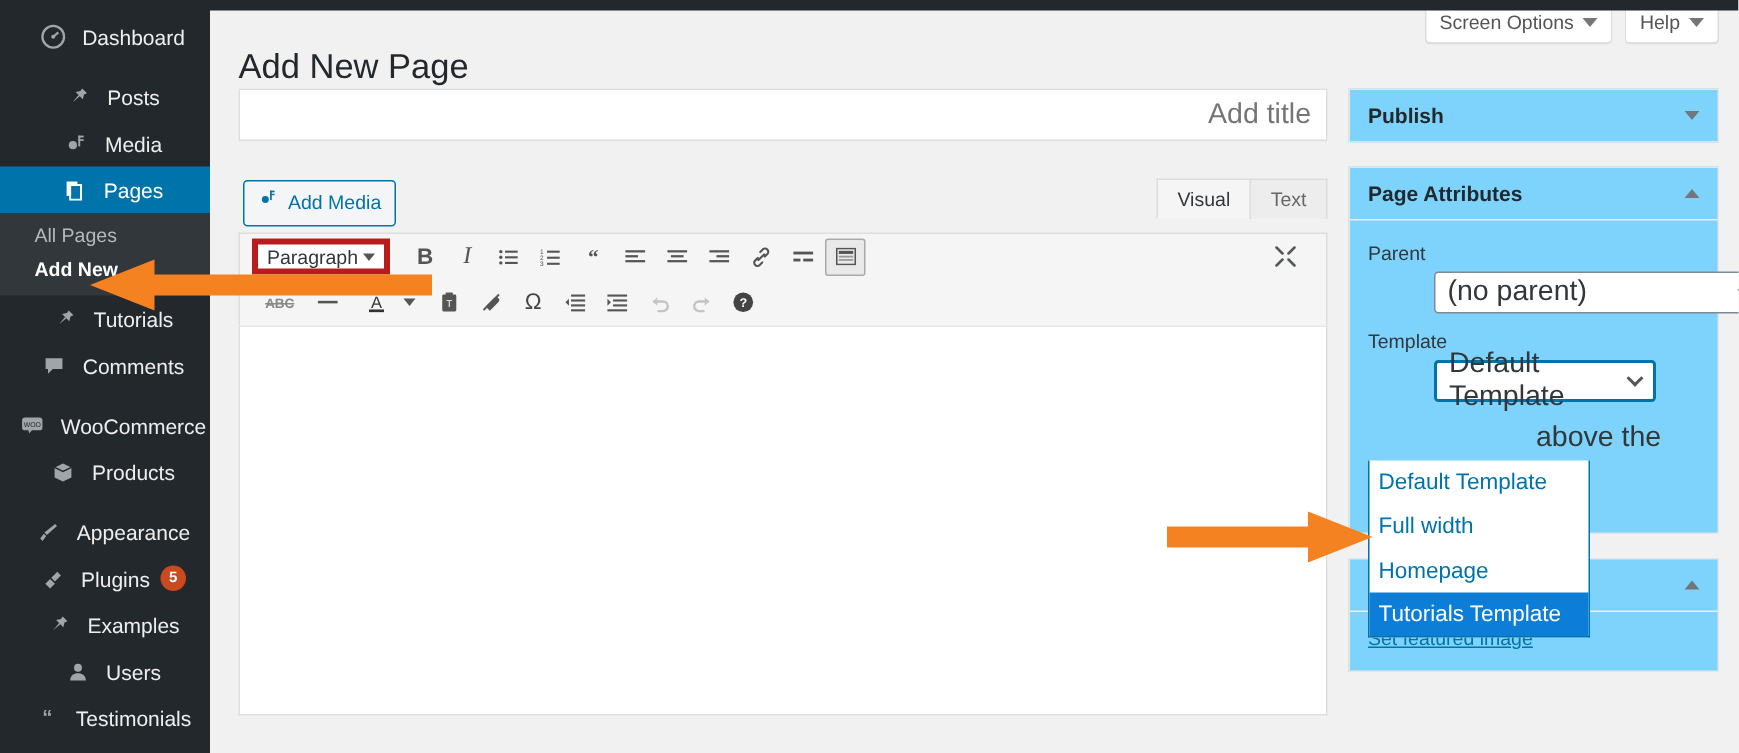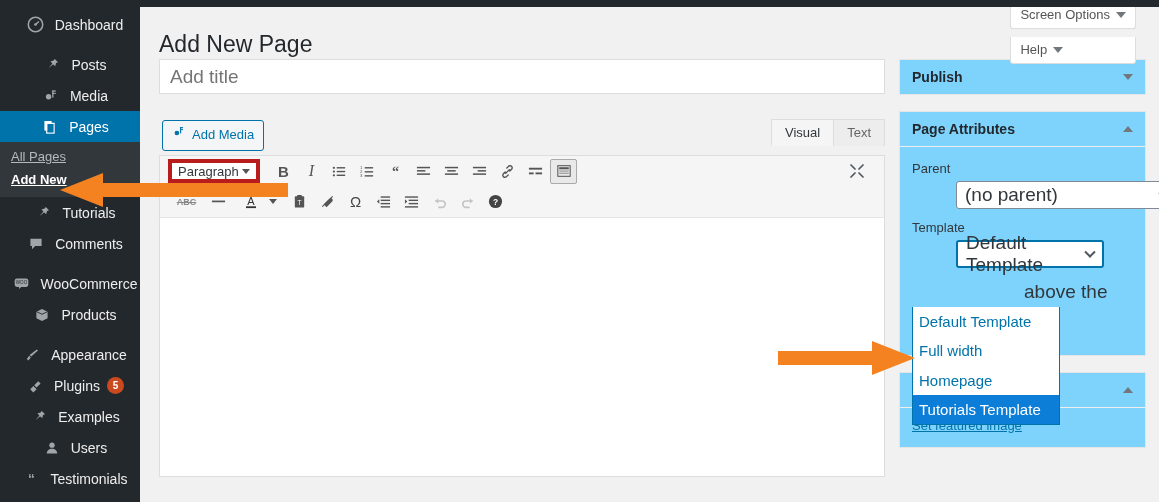--- a/index.html
+++ b/index.html
@@ -46,41 +46,40 @@
     content:""; position:absolute; right:-8px; top:50%;
     margin-top:-8px; width:0;height:0;
     border-top:8px solid transparent;
     border-bottom:8px solid transparent;
     border-left:8px solid #f1f1f1;
   }
   .menu-sep{ height:9px; }
   .submenu{ background:#32373c; padding:3px 0 6px 0; }
   .submenu-item{
     height:23px; display:flex; align-items:center;
-    padding-left:11px; font-size:13px; color:#b4b9be;
+    padding-left:23px; font-size:13px; color:#b4b9be;
     white-space:nowrap;
-    text-decoration:underline;
   }
   .submenu-item.current{ color:#fff; font-weight:bold; }
   .badge{
     display:inline-flex;align-items:center;justify-content:center;
     min-width:17px;height:17px;border-radius:9px;
     background:#ca4a1f;color:#fff;font-size:10px;font-weight:bold;
     margin-left:7px;padding:0 5px;
   }
 
   
   #content{
     position:absolute; top:7px; left:140px;
     width:1019px; height:495px; background:#f1f1f1;
   }
 
   
   #screen-meta{
-    position:absolute; top:-5px; right:23px; display:flex; gap:8px; z-index:20;flex-direction:column;
+    position:absolute; top:-5px; right:13px; display:flex; gap:8px; z-index:20;
   }
   .meta-btn{
     background:#fff; border:1px solid #ddd; border-top:none;
     border-radius:0 0 3px 3px;
     padding:5px 9px 6px 9px; font-size:13px; color:#555;
     display:flex; align-items:center; gap:6px;
     box-shadow:0 1px 1px -1px rgba(0,0,0,.1);
   }
   .caret-down{
     width:0;height:0;border-left:5px solid transparent;
@@ -92,20 +91,21 @@
     font-size:23px; font-weight:400; color:#23282d; line-height:1.3;
   }
 
   
   #post-body{ position:absolute; left:19px; top:52px; width:726px; }
   #title-input{
     width:726px; height:35px;
     padding:3px 10px; font-size:19px; color:#8a8a8a;
     border:1px solid #ddd; background:#fff; outline:none;
     font-family:"Liberation Sans", sans-serif;
+    text-align:right;
   }
   #editor-wrap{ margin-top:26px; position:relative; }
 
   #media-buttons{ padding:0 0 4px 3px; }
   .btn-addmedia{
     display:inline-flex; align-items:center; gap:6px;
     border:1px solid #0073aa; background:#f3f5f6; color:#0073aa;
     border-radius:3px; padding:4px 9px; font-size:13px; line-height:1.6;
   }
 

